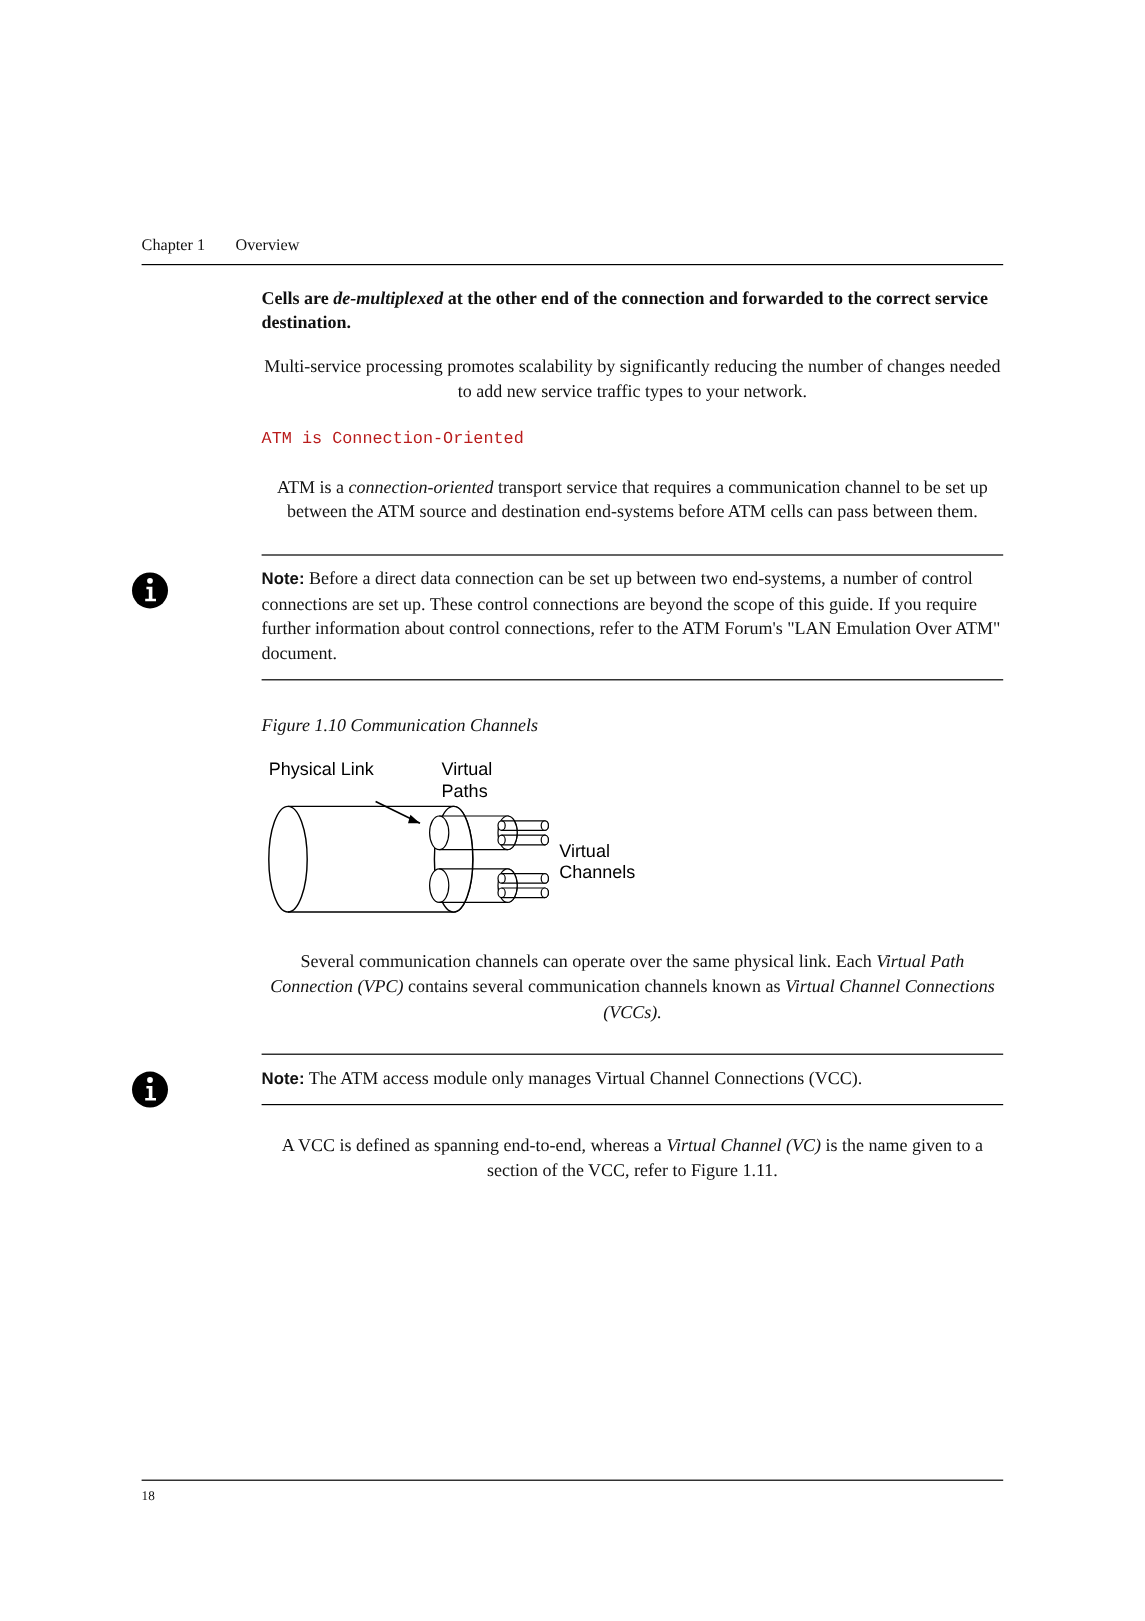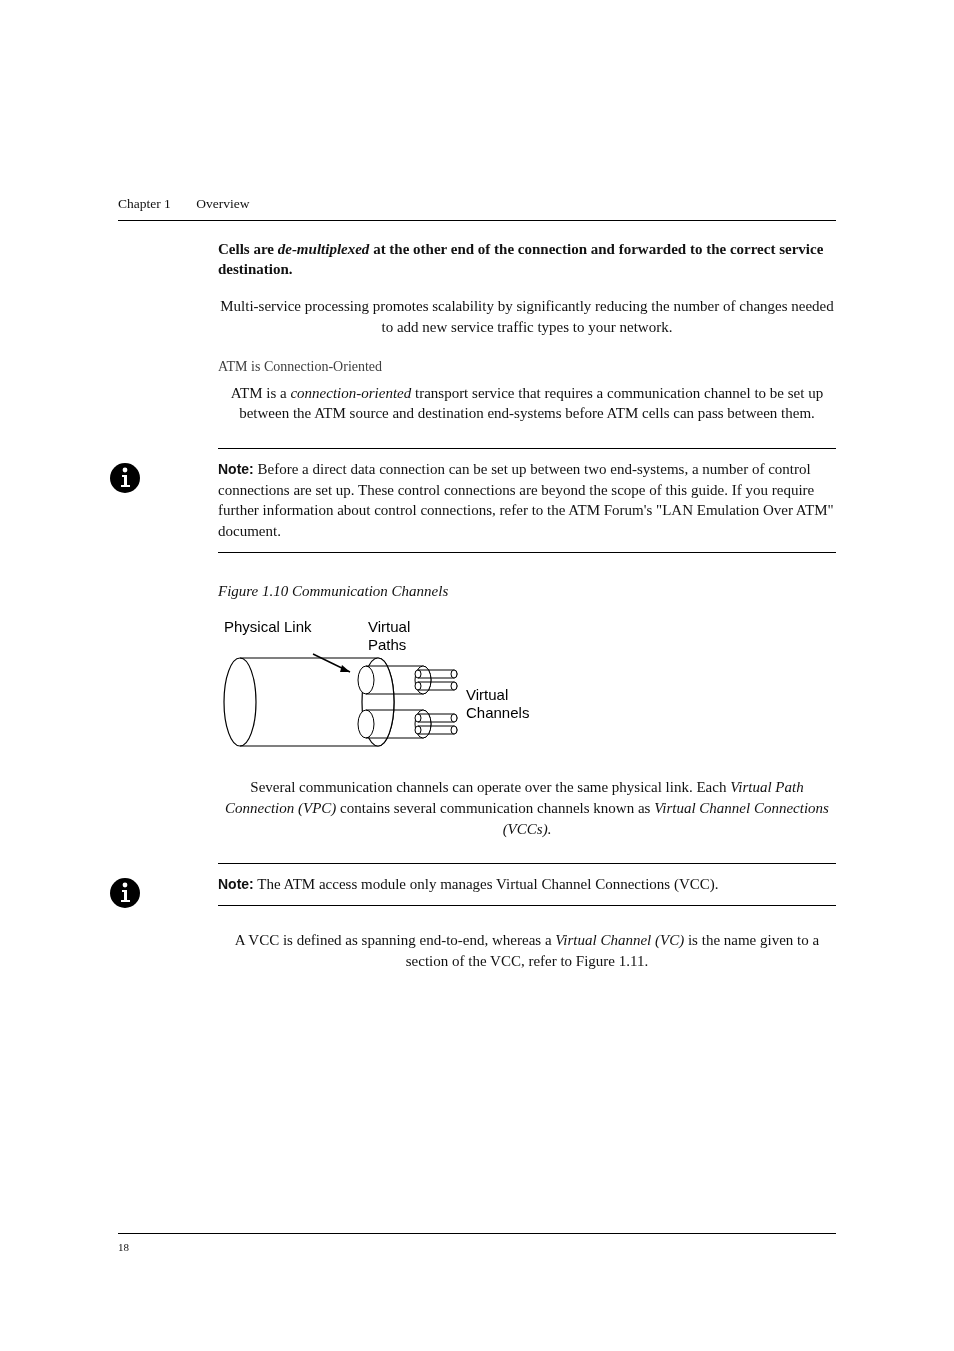--- a/index.html
+++ b/index.html
@@ -28,24 +28,24 @@
     border-top: 1px solid #000;
     margin: 6px 0 0 0;
   }
   .content {
     padding-left: 100px;
     padding-top: 18px;
   }
   .para { margin: 4px 0 4px 0; text-align: center; }
   .para-gap { margin: 0 0 16px 0; font-weight: bold; }
   .subhead {
-    font-family: Liberation Serif, serif;
+    font-family: Liberation Mono, monospace;
     font-size: 14px;
-    color: #404040;
-    margin: 20px 0 6px 0;
+    color: #b91c1c;
+    margin: 20px 0 20px 0;
   }
 
   .note-block {
     padding-left: 100px;
     margin-top: 24px;
   }
   .note-rule {
     border: none;
     border-top: 1px solid #000;
     margin: 0 0 10px 0;

